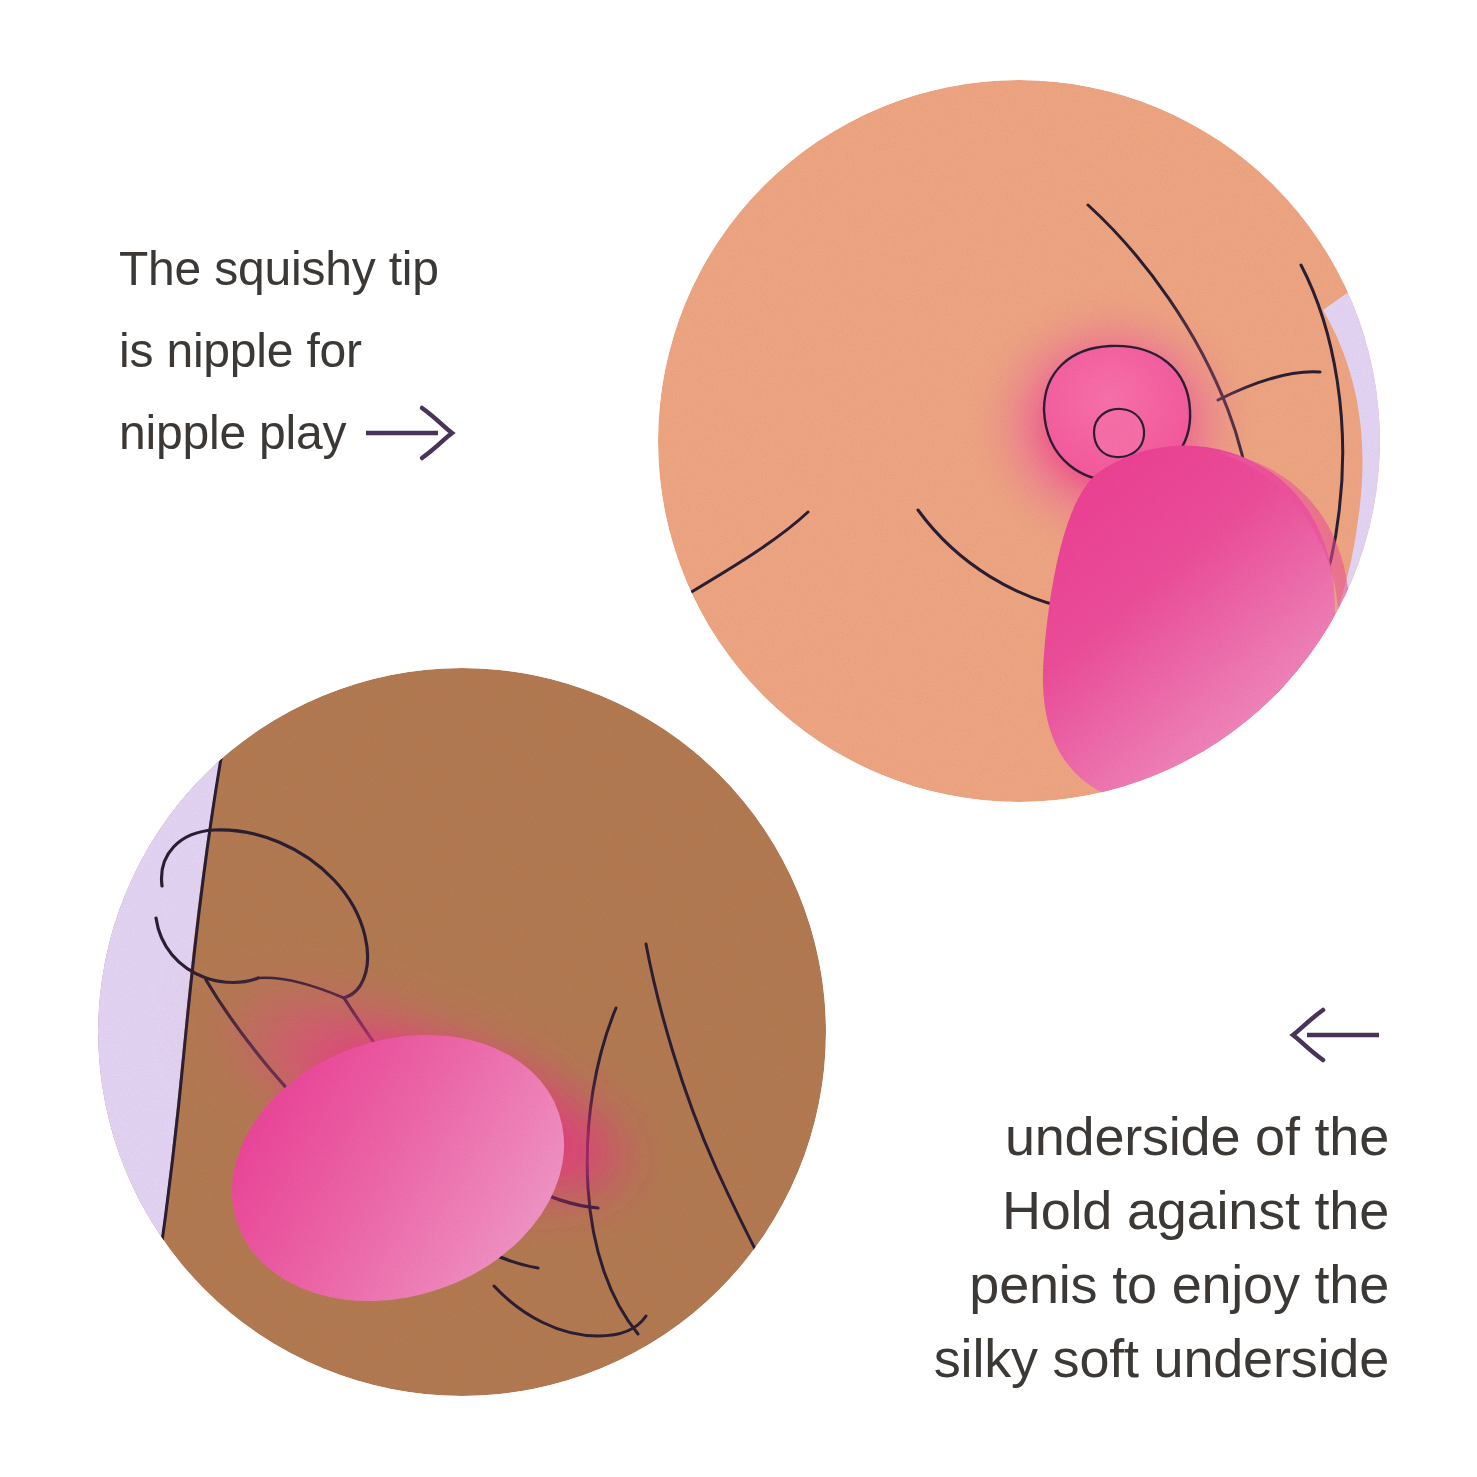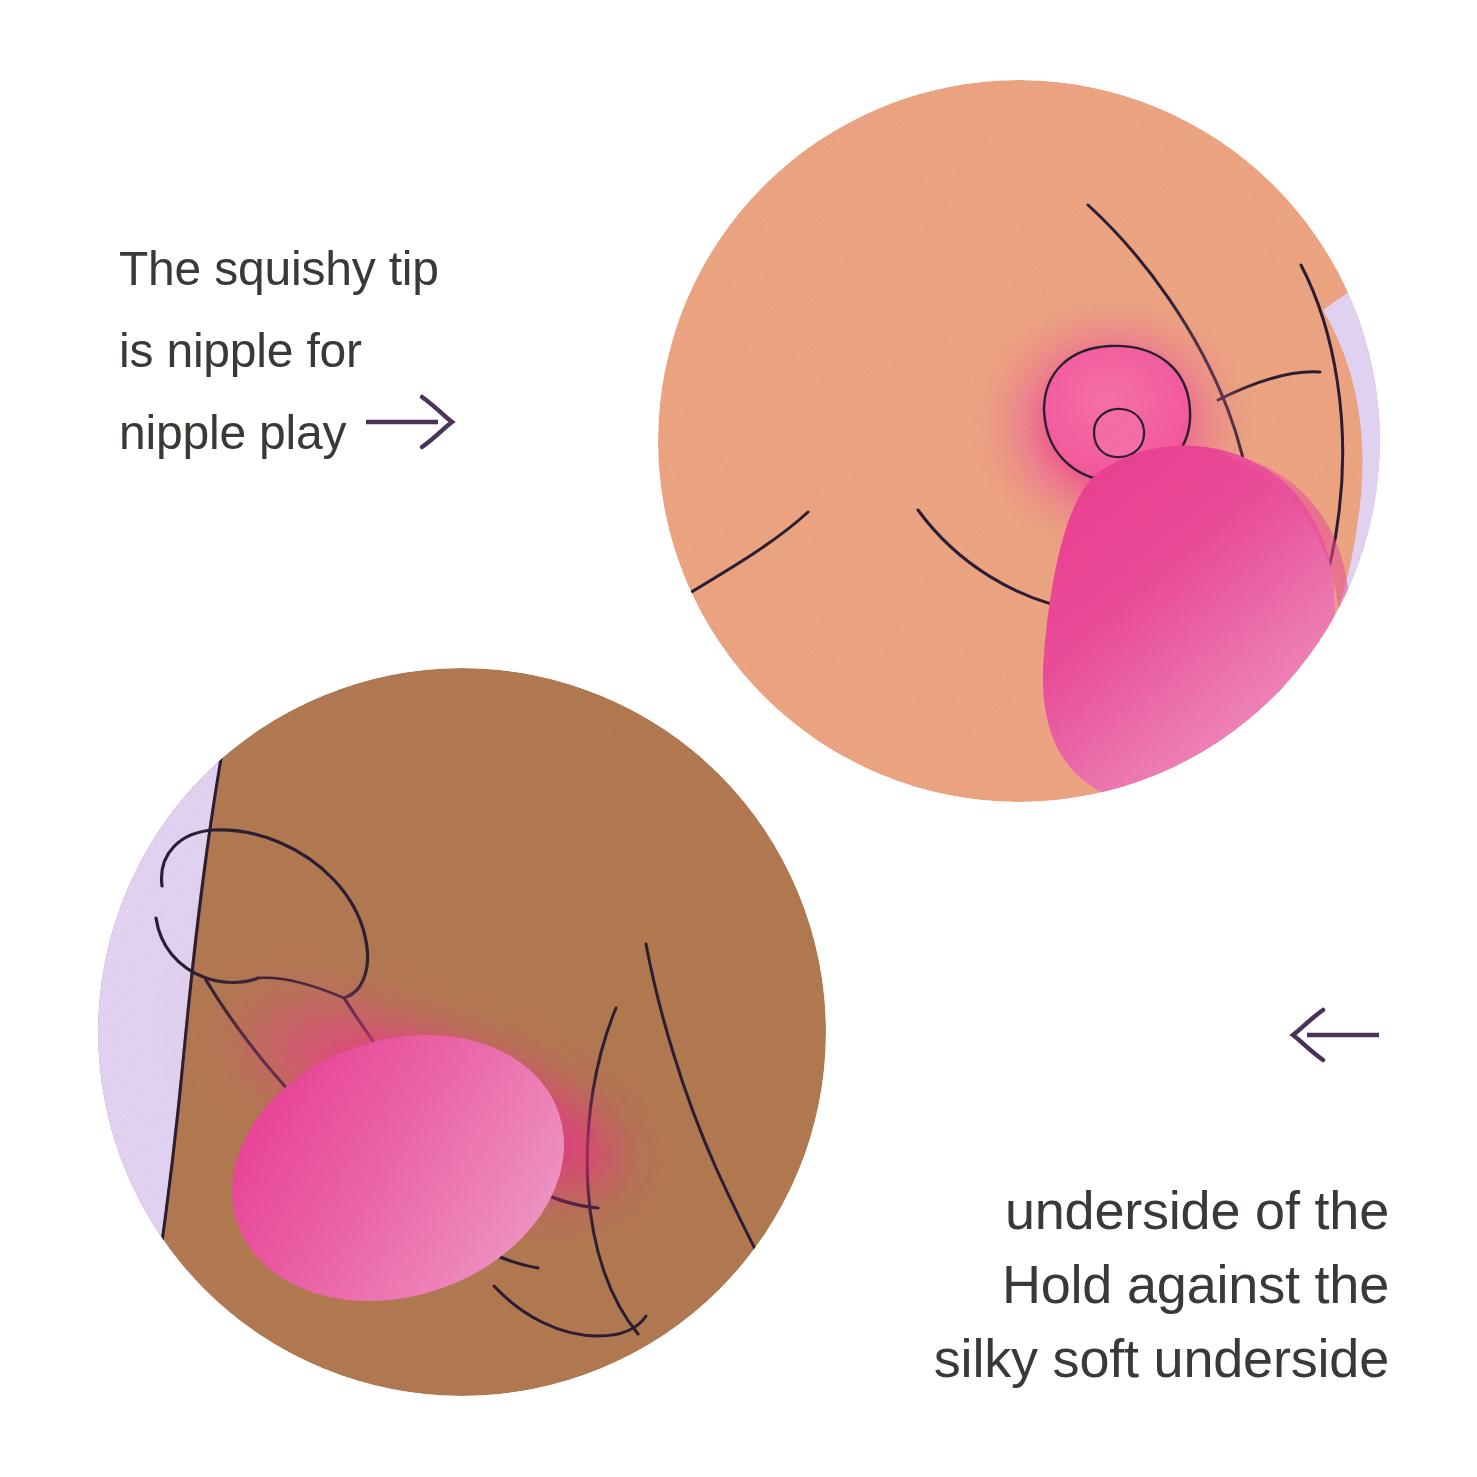--- a/index.html
+++ b/index.html
@@ -55,21 +55,21 @@
   #caption-bottom {
     right: 88px;
     bottom: 82px;
     width: 620px;
     font-size: 54px;
     line-height: 74px;
     text-align: right;
   }
 
   .cap-line { display: block; white-space: nowrap; }
-  .cap-line.with-arrow { display: flex; gap: 18px; }
+  .cap-line.with-arrow { display: flex; align-items: center; gap: 18px; }
 
   .arrow-inline { flex: 0 0 auto; }
 
   #arrow-left-wrap {
     position: absolute;
     right: 88px;
     top: 1005px;
     width: 100px;
     height: 62px;
   }
@@ -243,16 +243,17 @@
   <div id="arrow-left-wrap">
     <svg class="arrow-svg" width="92" height="60" viewBox="0 0 92 60" xmlns="http://www.w3.org/2000/svg">
       <line x1="18" y1="30" x2="90" y2="30" stroke="#4a3358" stroke-width="4.5" stroke-linecap="butt"></line>
       <path d="M34 5 C 20 15, 12 24, 4 30 C 12 36, 20 45, 34 55" fill="none" stroke="#4a3358" stroke-width="4.5" stroke-linecap="round"></path>
     </svg>
   </div>
 
   <div class="caption" id="caption-bottom">
     <span class="cap-line">underside of the</span>
     <span class="cap-line">Hold against the</span>
+    <span class="cap-line">penis to enjoy the</span>
     <span class="cap-line">silky soft underside</span>
   </div>
 
 </div>
 
 </body></html>

